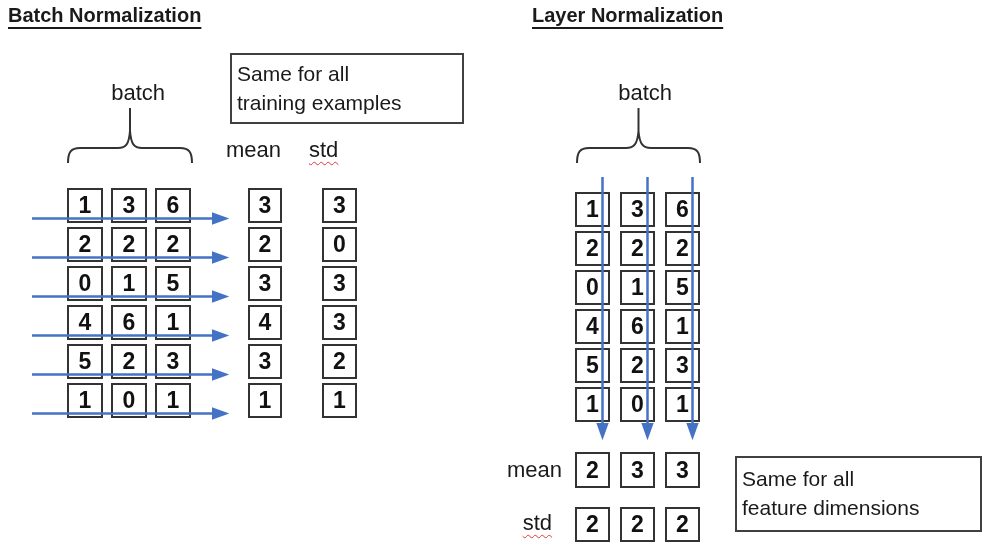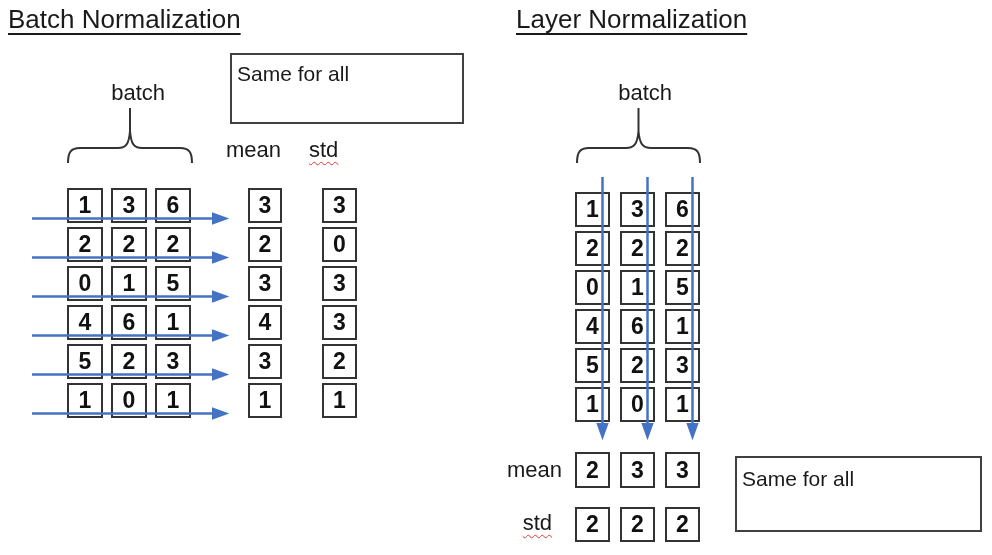--- a/index.html
+++ b/index.html
@@ -14,26 +14,27 @@
   .canvas {
     position: relative;
     width: 992px;
     height: 555px;
     background: var(--background);
     overflow: hidden;
     color: var(--text);
   }
   .title {
     position: absolute;
-    font-size: 26px;
+    font-size: 20px;
     color: var(--text);
     text-decoration: underline;
     text-decoration-thickness: 2px;
     text-underline-offset: 5px;
     white-space: nowrap;
+    font-weight: bold;
   }
   .label {
     position: absolute;
     font-size: 22px;
     color: var(--text);
     white-space: nowrap;
   }
   .center { text-align: right; }
   .right { text-align: right; }
   .squiggle {
@@ -81,20 +82,21 @@
 
 <div class="canvas">
 
   <div>
     <div class="title" style="left:8px; top:4px;">Batch Normalization</div>
 
     <div class="label center" style="left:95px; top:80px; width:70px;">batch</div>
 
     <div class="note-box" style="left:230px; top:53px; width:234px; height:71px;">
       <div>Same for all</div>
+      <div>training examples</div>
     </div>
 
     <div class="label" style="left:226px; top:137px;">mean</div>
     <div class="label squiggle" style="left:309px; top:137px;">std</div>
 
     <div class="grid grid-bn-main" style="left:67px; top:188px;">
         <div class="cell">1</div>
         <div class="cell">3</div>
         <div class="cell">6</div>
         <div class="cell">2</div>
@@ -127,21 +129,21 @@
         <div class="cell">3</div>
         <div class="cell">0</div>
         <div class="cell">3</div>
         <div class="cell">3</div>
         <div class="cell">2</div>
         <div class="cell">1</div>
       </div>
   </div>
 
   <div>
-    <div class="title" style="left:516px; top:4px;">Layer Normalization</div>
+    <div class="title" style="left:532px; top:4px;">Layer Normalization</div>
 
     <div class="label center" style="left:602px; top:80px; width:70px;">batch</div>
 
     <div class="grid grid-ln-main" style="left:575px; top:192px;">
         <div class="cell">1</div>
         <div class="cell">3</div>
         <div class="cell">6</div>
         <div class="cell">2</div>
         <div class="cell">2</div>
         <div class="cell">2</div>
@@ -168,20 +170,21 @@
 
     <div class="label squiggle right" style="left:492px; top:510px; width:60px;">std</div>
     <div class="grid grid-ln-std" style="left:575px; top:507px;">
         <div class="cell">2</div>
         <div class="cell">2</div>
         <div class="cell">2</div>
       </div>
 
     <div class="note-box" style="left:735px; top:456px; width:247px; height:76px; padding-top:6px;">
       <div>Same for all</div>
+      <div>feature dimensions</div>
     </div>
   </div>
 
   <svg class="overlay" width="992" height="555" viewBox="0 0 992 555">
     <defs>
       <marker id="ah" markerUnits="strokeWidth" markerWidth="8" markerHeight="6" refX="0.5" refY="2.5" orient="auto">
         <path d="M0,0 L7,2.5 L0,5 Z" class="arrow-head-fill"></path>
       </marker>
     </defs>
 

